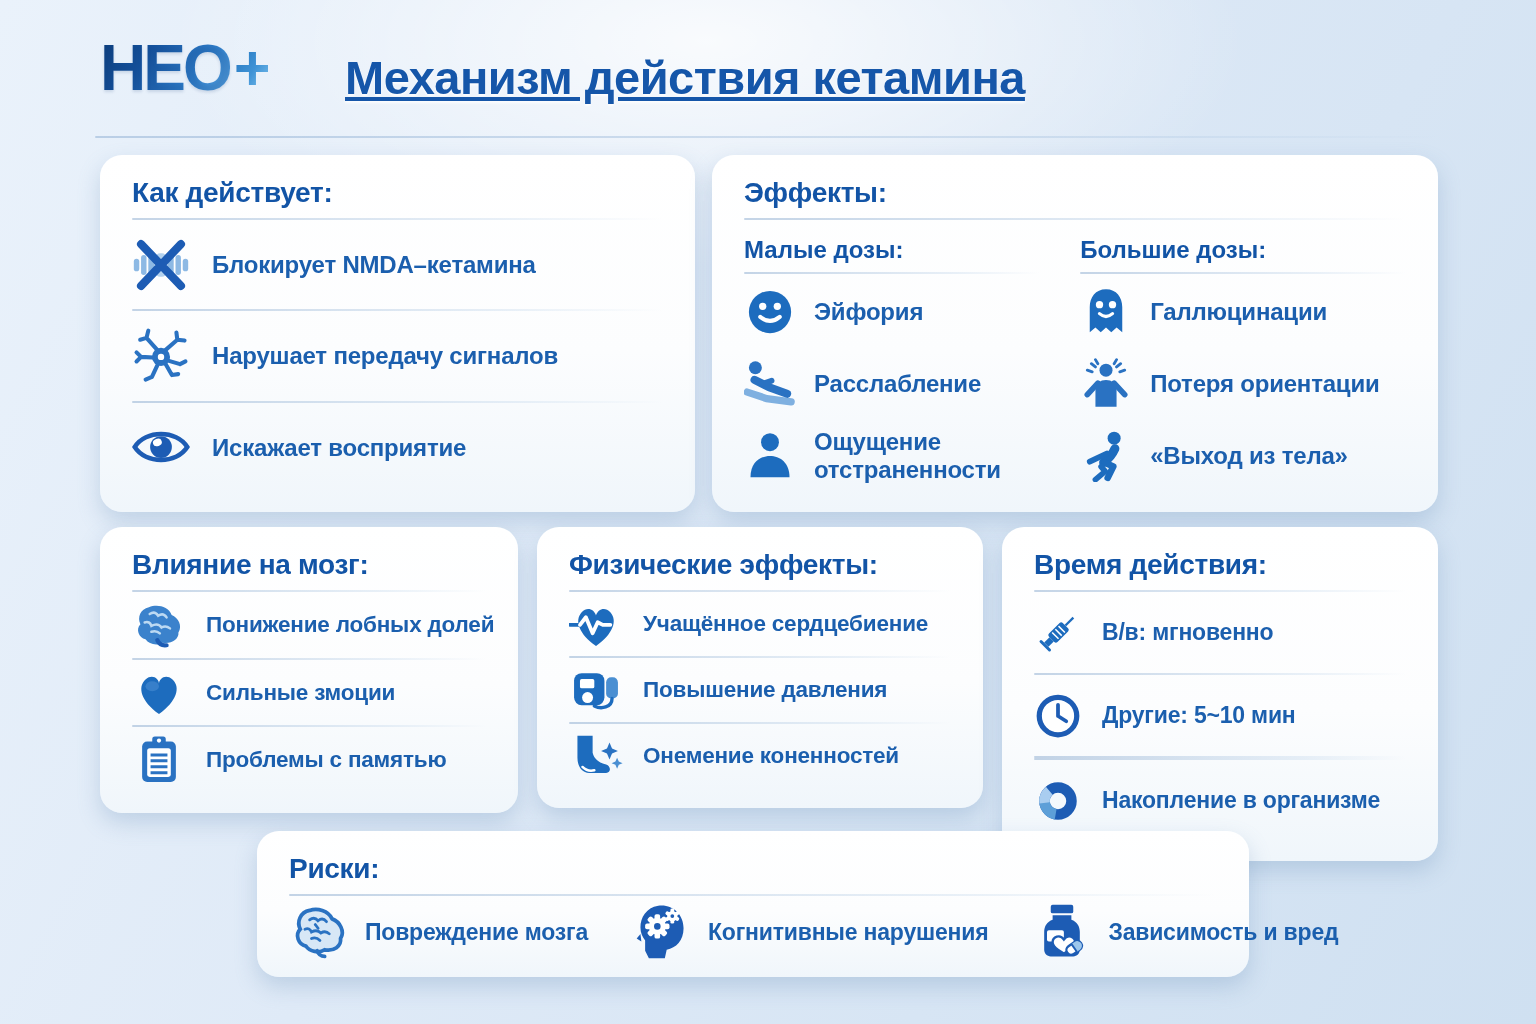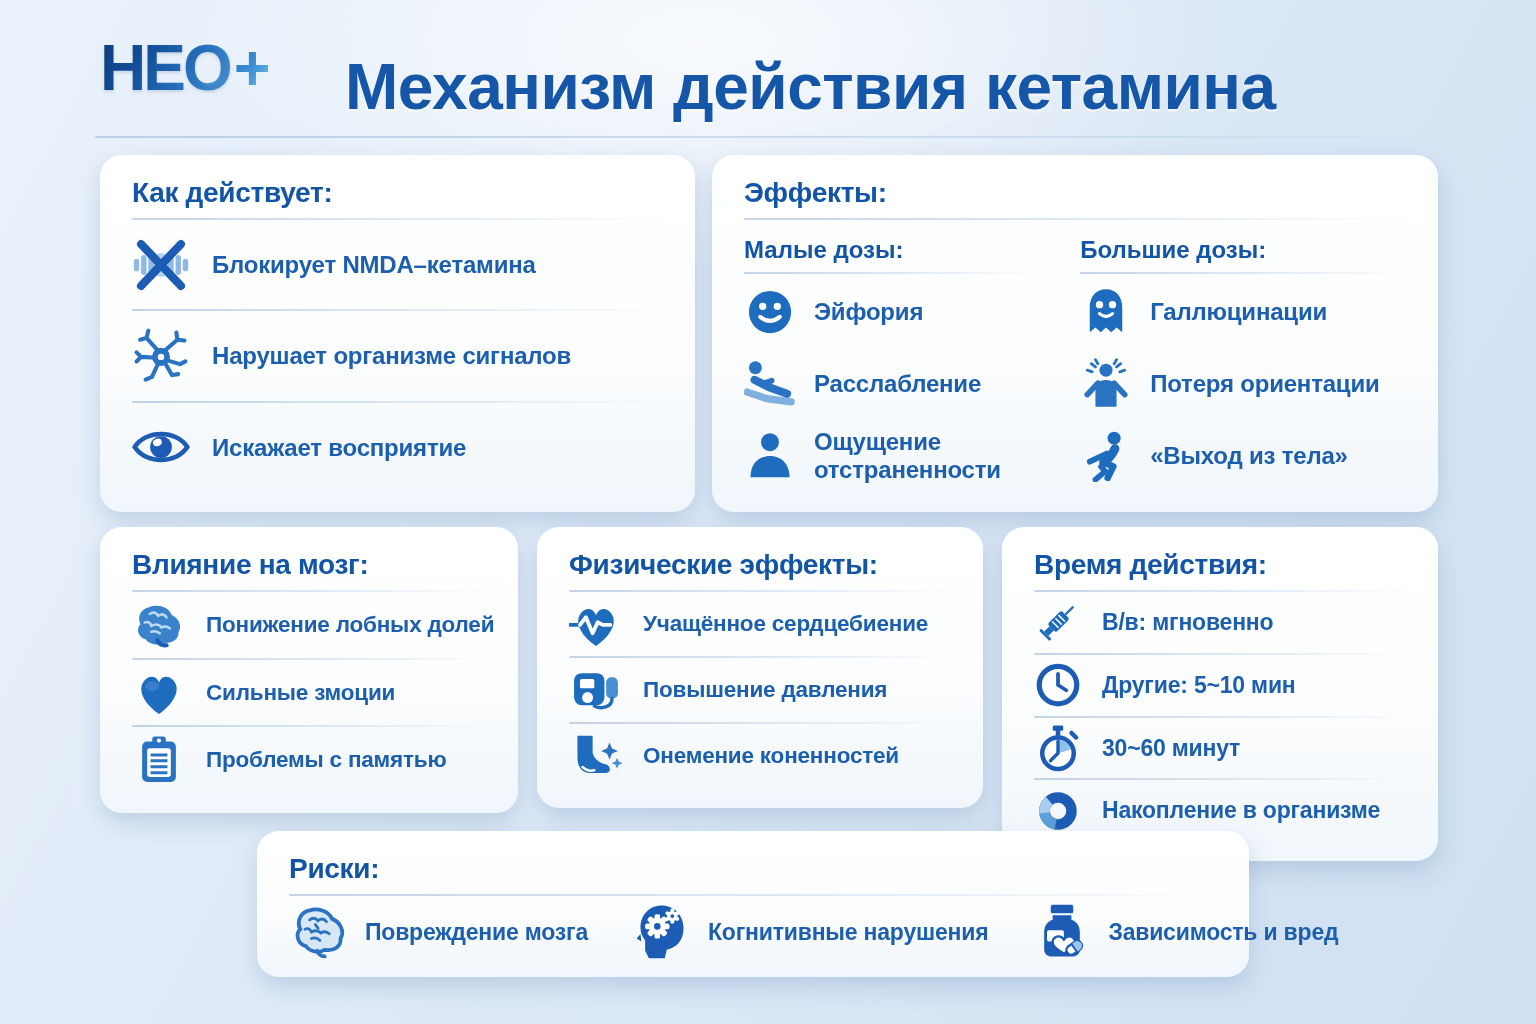--- a/index.html
+++ b/index.html
@@ -26,22 +26,22 @@
     -webkit-background-clip:text;background-clip:text;color:transparent;
     text-shadow:0 2px 3px rgba(20,60,120,.15);
   }
   .logo-plus{
     margin-left:4px;
     background:linear-gradient(125deg,#1e6db8 0%,#3f93d6 55%,#8ecdf2 100%);
     -webkit-background-clip:text;background-clip:text;color:transparent;
   }
   .title{
     position:absolute;left:345px;top:50px;margin:0;
-    font-size:64px;font-weight:700;letter-spacing:-0.5px;
-    color:#1556a9;text-shadow:0 2px 2px rgba(255,255,255,.8);
+    font-size:47px;font-weight:700;letter-spacing:-0.5px;
+    color:#1556a9;text-shadow:0 2px 2px rgba(255,255,255,.8);text-decoration:underline;
   }
   .header-rule{
     position:absolute;left:95px;top:136px;width:1345px;height:2px;
     background:linear-gradient(90deg,rgba(130,165,205,.45),rgba(140,175,212,.28) 70%,rgba(140,175,212,0));
     border-radius:1px;
   }
   
   .card{
     position:absolute;box-sizing:border-box;
     background:linear-gradient(180deg,#ffffff 0%,#fcfdfe 55%,#f0f6fb 100%);
@@ -131,21 +131,21 @@
               <path d="M34 28 L50 14 M50 14 l8 1 M50 14 l-1 -8"></path>
               <path d="M28 34 L10 33 M10 33 l-5 -5 M10 33 l-5 5"></path>
               <path d="M36 36 L53 41 M53 41 l6 -3"></path>
               <path d="M30 38 L22 55 M22 55 l-7 3"></path>
               <path d="M36 39 L44 53 M44 53 l7 -1"></path>
             </g>
             <circle cx="32" cy="33" r="10" fill="#2a72c2"></circle>
             <circle cx="32" cy="33" r="3.5" fill="#fff"></circle>
           </svg>
         </span>
-        <span class="label nowrap">Нарушает организме сигналов</span>
+        <span class="label nowrap">Нарушает передачу сигналов</span>
       </div>
       <div class="sep"></div>
       <div class="row">
         <span class="icon">
           <svg viewBox="0 0 64 64">
             <path d="M3 32 C15 13 49 13 61 32 C49 51 15 51 3 32 Z" fill="none" stroke="#1d5cb4" stroke-width="5"></path>
             <circle cx="32" cy="32" r="12" fill="#1d5cb4"></circle>
             <ellipse cx="28" cy="27" rx="5" ry="4" fill="#fff" transform="rotate(-20 28 27)"></ellipse>
           </svg>
         </span>
@@ -349,33 +349,20 @@
       <div class="row">
         <span class="icon">
           <svg viewBox="0 0 64 64">
             <circle cx="32" cy="32" r="25" fill="#fff" stroke="#1d5cb4" stroke-width="7"></circle>
             <path d="M32 32 V17 M32 32 L43 39" stroke="#1d5cb4" stroke-width="5" stroke-linecap="round" fill="none"></path>
           </svg>
         </span>
         <span class="label nowrap">Другие: 5~10 мин</span>
       </div>
       <div class="sep"></div>
-      <div class="row">
-        <span class="icon">
-          <svg viewBox="0 0 64 64">
-            <rect x="25" y="2" width="14" height="7" rx="2" fill="#1d5cb4"></rect>
-            <rect x="29" y="8" width="6" height="8" fill="#1d5cb4"></rect>
-            <path d="M50 12 l6 6" stroke="#1d5cb4" stroke-width="6" stroke-linecap="round" fill="none"></path>
-            <circle cx="32" cy="39" r="21" fill="#fff" stroke="#1d5cb4" stroke-width="6"></circle>
-            <path d="M32 39 L32 21 A18 18 0 0 1 49 34 Z" fill="#8fc0ea"></path>
-            <path d="M32 39 V23 M32 39 L22 49" stroke="#1d5cb4" stroke-width="4.5" stroke-linecap="round" fill="none"></path>
-          </svg>
-        </span>
-        <span class="label nowrap">30~60 минут</span>
-      </div>
       <div class="sep"></div>
       <div class="row">
         <span class="icon">
           <svg viewBox="0 0 64 64">
             <circle cx="32" cy="32" r="18" fill="none" stroke="#1d5cb4" stroke-width="14"></circle>
             <circle cx="32" cy="32" r="18" fill="none" stroke="#5d9fd8" stroke-width="14" stroke-dasharray="30 84" transform="rotate(100 32 32)"></circle>
             <circle cx="32" cy="32" r="18" fill="none" stroke="#a9cdf0" stroke-width="14" stroke-dasharray="18 96" transform="rotate(172 32 32)"></circle>
           </svg>
         </span>
         <span class="label nowrap">Накопление в организме</span>

